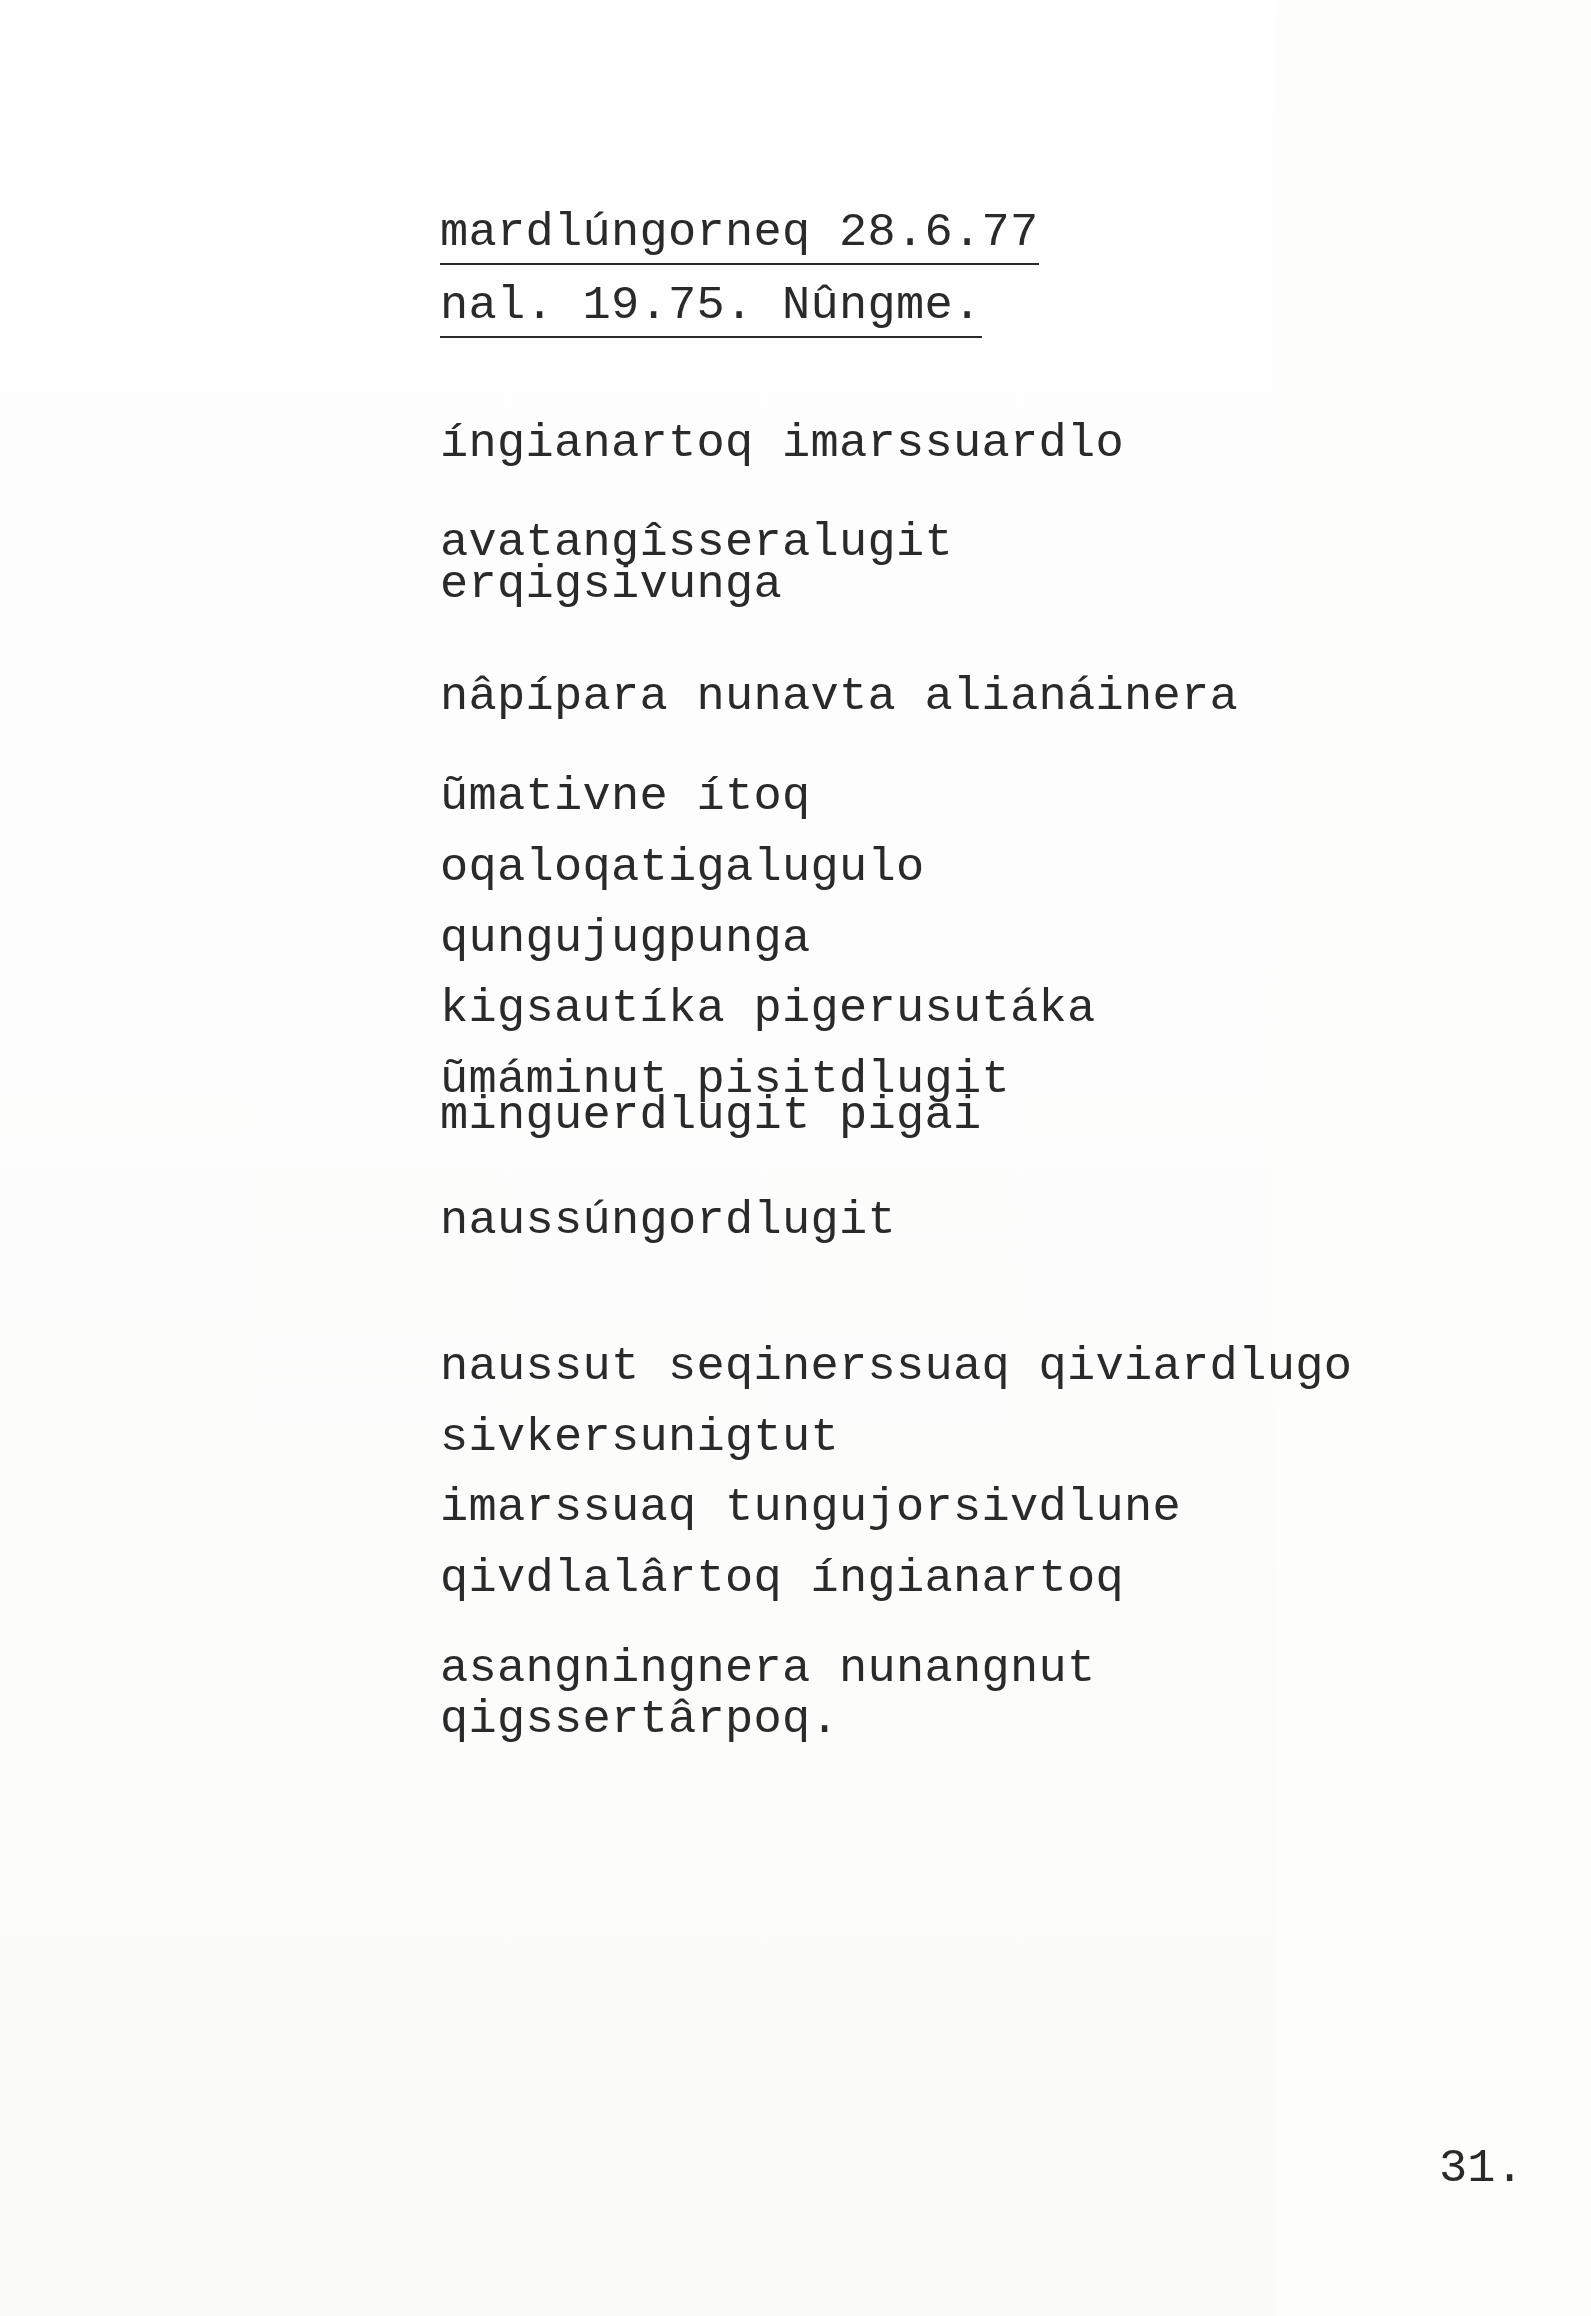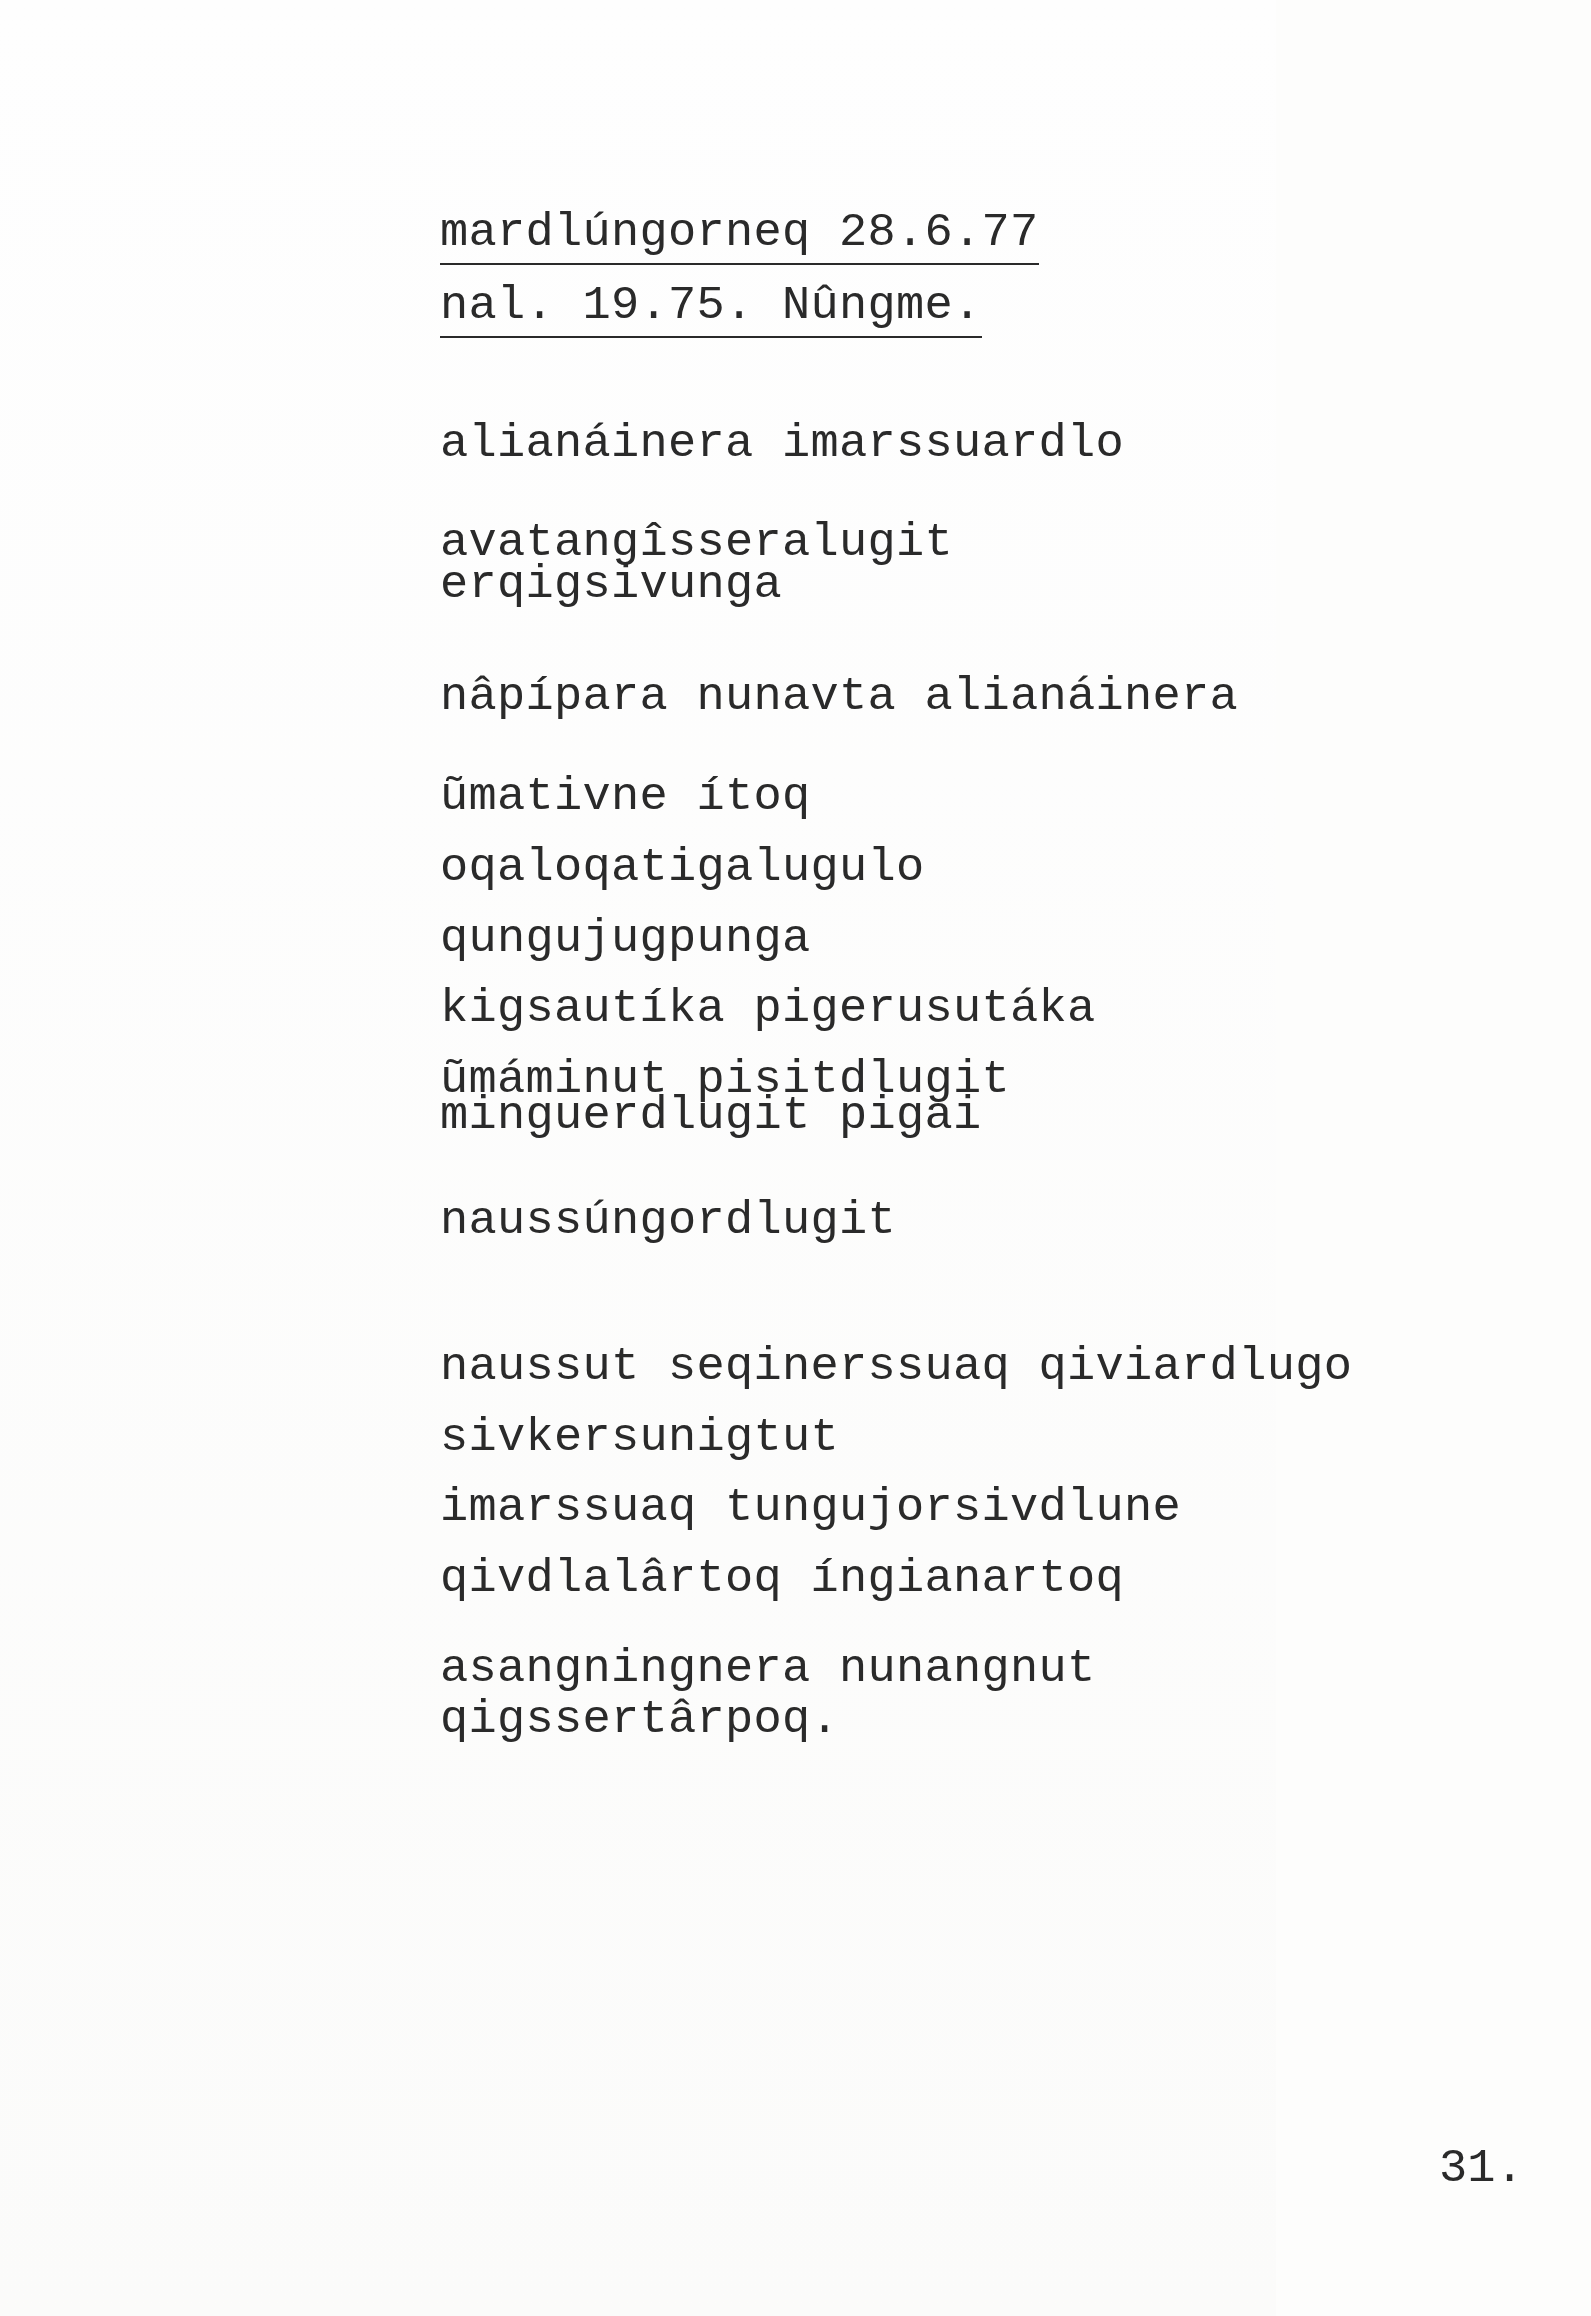--- a/index.html
+++ b/index.html
@@ -38,21 +38,21 @@
 </style>
 </head>
 <body>
 
 <div class="page">
 
   <div class="line hdr" style="top:205px;">mardlúngorneq 28.6.77</div>
   <div class="line hdr" style="top:278px;">nal. 19.75. Nûngme.</div>
 
   <div>
-    <div class="line" style="top:416px;">alianáinera imarssuardlo</div>
+    <div class="line" style="top:416px;">íngianartoq imarssuardlo</div>
     <div class="line" style="top:487px;margin-top:28px;">avatangîsseralugit</div>
     <div class="line" style="top:557px;">erqigsivunga</div>
   </div>
 
   <div>
     <div class="line" style="top:669px;">nâpípara nunavta alianáinera</div>
     <div class="line" style="top:769px;">ũmativne ítoq</div>
     <div class="line" style="top:840px;">oqaloqatigalugulo</div>
     <div class="line" style="top:911px;">qungujugpunga</div>
     <div class="line" style="top:981px;">kigsautíka pigerusutáka</div>

